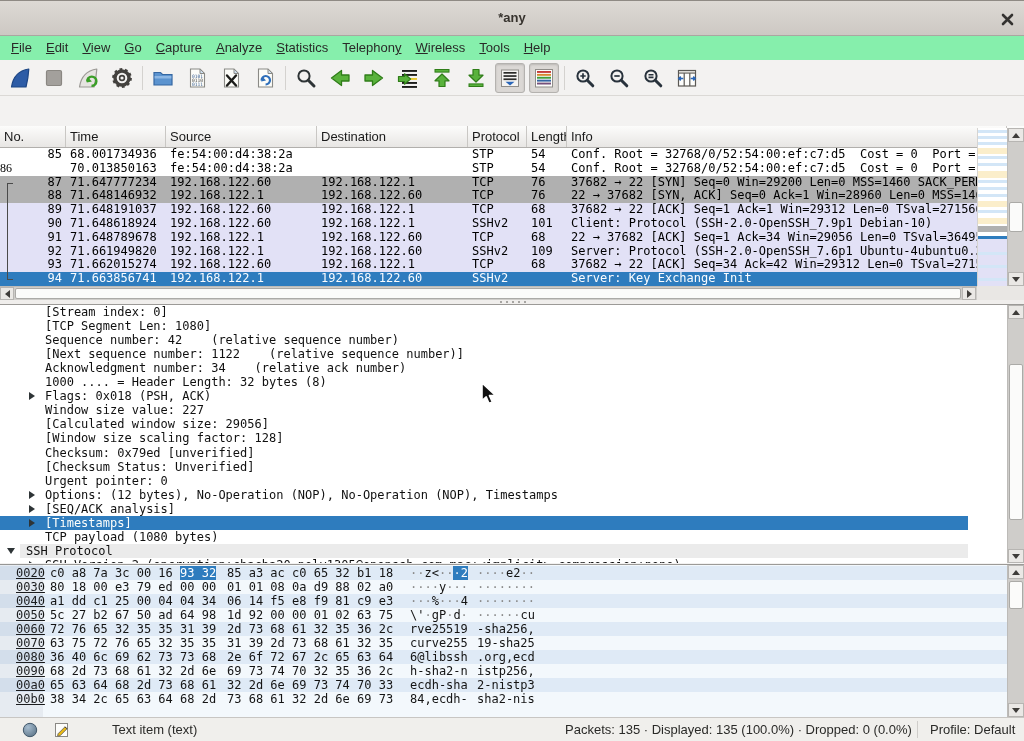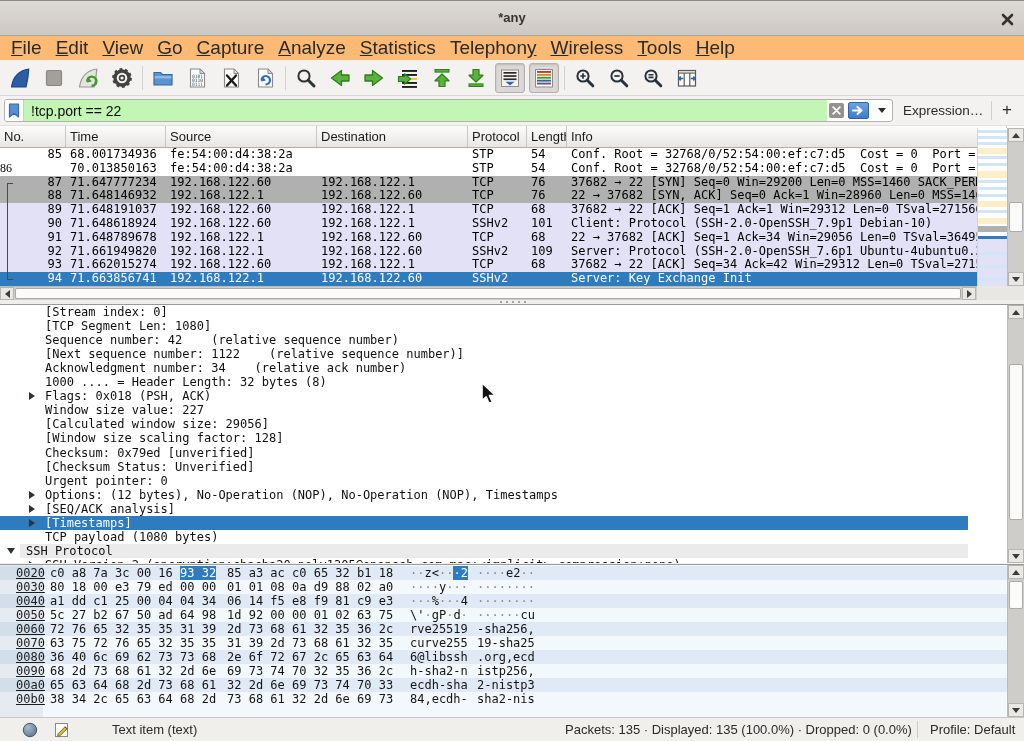--- a/index.html
+++ b/index.html
@@ -11,22 +11,22 @@
 
 #titlebar { left:0; top:0; width:1024px; height:36px;
   background:linear-gradient(#ddd9d4,#cdc8c3);
   border-top:1px solid #8f8a84; border-bottom:1px solid #aba6a1; }
 #window-title { left:0; top:0; width:1024px; text-align:center; line-height:34px;
   font-weight:bold; font-size:13px; color:#37332e; }
 #close-btn { right:7px; top:8px; width:20px; height:20px; display:flex;
   align-items:center; justify-content:center; }
 
 
-#menubar { top:36px; left:0; width:1024px; height:24px; background:#fdba74;
-  display:flex; padding-left:4px; font-size:19px; color:#2a2a28; }
+#menubar { top:36px; left:0; width:1024px; height:24px; background:#86efac;
+  display:flex; padding-left:4px; font-size:13px; color:#2a2a28; }
 .menu-item { padding:0 7px; line-height:23px; }
 .menu-item u { text-decoration:underline; }
 
 
 #toolbar { top:60px; left:0; width:1024px; height:36px; background:#f3f2f1;
   border-bottom:1px solid #dbd9d6; display:flex; align-items:center;
   padding-left:5px; }
 .tbtn { width:30px; height:30px; margin-right:4px; display:flex; align-items:center;
   justify-content:center; border-radius:3px; flex:none; }
 .tbtn.pressed { background:#dbd8d5; border:1px solid #b4b2af;
@@ -326,46 +326,20 @@
       <svg width="24" height="24" viewBox="0 0 24 24">
         <rect x="3.5" y="4.5" width="17" height="15.5" fill="#fdfdfb" stroke="#5a5854" stroke-width="1.2"></rect>
         <path d="M9.2 4.5 V20 M14.8 4.5 V20" stroke="#5a5854" stroke-width="1.2"></path>
         <rect x="3.5" y="4.5" width="17" height="2.6" fill="#dcdad6" stroke="#5a5854" stroke-width="1"></rect>
         <path d="M8.3 12.5 L5 12.5 M5.8 10.6 L3.9 12.5 L5.8 14.4" stroke="#2a66b8" stroke-width="1.6" fill="none"></path>
         <path d="M15.7 12.5 L19 12.5 M18.2 10.6 L20.1 12.5 L18.2 14.4" stroke="#2a66b8" stroke-width="1.6" fill="none"></path>
       </svg>
     </span>
   </div>
 
-  <div id="filterbar" class="abs">
-    <div id="filter-field" class="abs">
-      <span id="bookmark-btn">
-        <svg width="12" height="15" viewBox="0 0 12 15">
-            <path d="M1.5 1 H10.5 V14 L6 10.2 L1.5 14 Z" fill="#588fd0" stroke="#3b6ca8" stroke-width="1.2" stroke-linejoin="round"></path>
-          </svg>
-      </span>
-      <span id="filter-input">!tcp.port == 22</span>
-      <span id="filter-clear-btn">
-        <svg width="9" height="9" viewBox="0 0 9 9">
-            <path d="M1.2 1.2 L7.8 7.8 M7.8 1.2 L1.2 7.8" stroke="#fff" stroke-width="1.8" stroke-linecap="round"></path>
-          </svg>
-      </span>
-      <span id="filter-apply-btn">
-        <svg width="13" height="9" viewBox="0 0 13 9">
-            <path d="M1 4.5 H8 M5.5 1 L9.5 4.5 L5.5 8" stroke="#fff" stroke-width="2" fill="none" stroke-linecap="round" stroke-linejoin="round"></path>
-          </svg>
-      </span>
-      <span id="filter-dropdown-btn">
-          <i class="caret-down"></i>
-        </span>
-    </div>
-    <span id="expression-label" class="abs">Expression…</span>
-    <span id="filterbar-sep" class="abs"></span>
-    <span id="add-filter-btn" class="abs">+</span>
-  </div>
 
   <div id="plist" class="abs"></div>
   <div id="plist-header" class="abs">
       <div class="hcell" style="left: 0px; width: 66px;">No.</div>
       <div class="hcell" style="left: 66px; width: 100px;">Time</div>
       <div class="hcell" style="left: 166px; width: 151px;">Source</div>
       <div class="hcell" style="left: 317px; width: 151px;">Destination</div>
       <div class="hcell" style="left: 468px; width: 59px;">Protocol</div>
       <div class="hcell" style="left: 527px; width: 40px;">Length</div>
       <div class="hcell" style="left: 567px; width: 440px;">Info</div>

